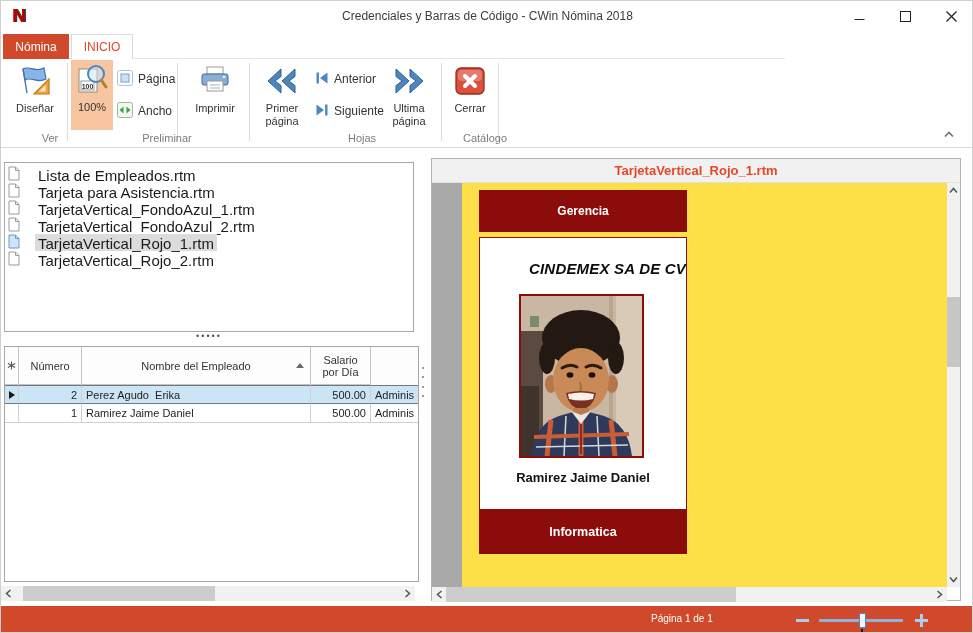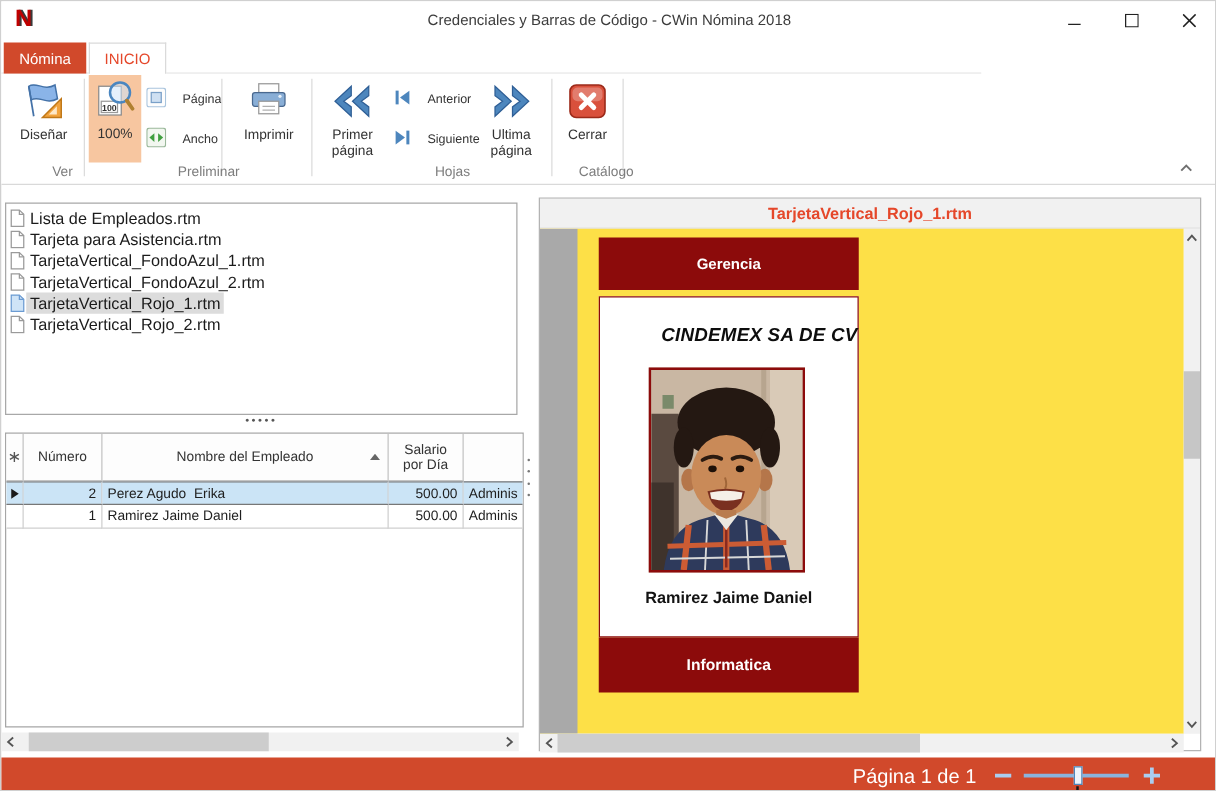--- a/index.html
+++ b/index.html
@@ -21,28 +21,28 @@
   
   .tabrow{position:absolute;left:0;top:32px;width:784px;height:26px;border-bottom:1px solid #e4e4e4;background:#fff;}
   .tab-nomina{position:absolute;left:2px;top:1px;width:66px;height:25px;background:var(--accent);color:#fff;font-size:12px;display:flex;align-items:center;justify-content:center;}
   .tab-inicio{position:absolute;left:70px;top:1px;width:62px;height:26px;background:#fff;color:var(--accent-text);font-size:12px;display:flex;align-items:center;justify-content:center;border:1px solid #dadada;border-bottom:1px solid #fff;}
 
   
   .ribbon{position:absolute;left:0;top:58px;width:973px;height:89px;background:#fff;border-bottom:1px solid #d9d9d9;}
   .rb-sep{position:absolute;top:4px;height:78px;width:1px;background:#dcdcdc;}
   .rb-big{position:absolute;top:2px;height:68px;display:flex;flex-direction:column;align-items:center;justify-content:flex-start;font-size:11px;color:#333;text-align:center;line-height:13px;cursor:default;}
   .rb-big .ic{height:36px;display:flex;align-items:center;justify-content:center;margin-top:2px;margin-bottom:3px;}
-  .rb-small{position:absolute;height:20px;display:flex;align-items:center;font-size:10px;color:#333;gap:13px;}
+  .rb-small{position:absolute;height:20px;display:flex;align-items:center;font-size:12px;color:#333;gap:5px;}
   .rb-label{position:absolute;top:73px;font-size:11px;color:#7d7d7d;transform:translateX(-50%);margin-left:16px;}
   .rb-collapse{position:absolute;right:18px;top:70px;width:14px;height:10px;display:flex;align-items:center;justify-content:center;}
   .hl-peach{background:var(--peach);}
 
   
   .filelist{position:absolute;left:3px;top:161px;width:410px;height:170px;border:1px solid #a8a8a8;background:#fff;padding-top:3px;overflow:hidden;}
-  .file-item{display:flex;align-items:center;height:17px;padding-left:3px;gap:1px;font-size:13px;color:#1b1b1b;}
+  .file-item{display:flex;height:17px;padding-left:3px;gap:15px;font-size:15px;color:#1b1b1b;}
   .file-item .fname{padding:1px 3px;}
   .file-item.selected .fname{background:#dcdcdc;}
 
   
   .hsplit-dots{position:absolute;left:185px;top:331px;width:46px;height:8px;color:#555;font-size:9px;letter-spacing:2px;text-align:center;line-height:8px;}
   .vsplit-dots{position:absolute;left:419px;top:366px;width:6px;height:30px;display:flex;flex-direction:column;align-items:center;justify-content:space-between;}
   .vsplit-dots i{width:2px;height:2px;background:#777;border-radius:50%;}
 
   
   .grid{position:absolute;left:3px;top:345px;width:415px;height:236px;border:1px solid #a6a6a6;background:#fff;overflow:hidden;}
@@ -72,21 +72,21 @@
   .band{position:absolute;left:47px;width:208px;background:var(--dark-red);color:#fff;font-weight:bold;display:flex;align-items:center;justify-content:center;}
   .band-top{top:7px;height:42px;font-size:12px;}
   .band-bottom{top:327px;height:44px;font-size:12.5px;}
   .card{position:absolute;left:47px;top:54px;width:208px;height:273px;border:1px solid var(--dark-red);background:#fff;}
   .card-company{position:absolute;left:0;top:22px;width:100%;text-align:right;font-size:15px;font-weight:bold;color:#0d0d0d;letter-spacing:.2px;font-style:italic;}
   .card-photo{position:absolute;left:39px;top:56px;width:125px;height:164px;border:2px solid var(--dark-red);background:#c9b7a3;}
   .card-name{position:absolute;left:0;top:232px;width:100%;text-align:center;font-size:13px;font-weight:bold;color:#131313;}
 
   
   .statusbar{position:absolute;left:0;top:605px;width:973px;height:28px;background:var(--accent);}
-  .status-page{position:absolute;left:650px;top:7px;width:130px;text-align:right;font-size:16px;color:#fff;}
+  .status-page{position:absolute;left:650px;top:7px;width:130px;text-align:left;font-size:10px;color:#fff;}
   .zoomctl{position:absolute;left:795px;top:0;height:28px;display:flex;align-items:center;}
   .z-minus{width:13px;height:3px;background:#aacdf0;margin-right:10px;}
   .z-track{width:84px;height:3px;background:#8ab4dd;position:relative;margin-right:12px;}
   .z-thumb{position:absolute;left:40px;top:-6px;width:7px;height:15px;background:#eef4fa;border:1px solid #4f86ba;}
   .z-tick{position:absolute;left:42px;top:10px;width:2px;height:4px;background:#1a1a1a;}
   .z-plus{position:relative;width:13px;height:13px;}
   .z-plus i{position:absolute;background:#aacdf0;}
   .z-plus i.h{left:0;top:5px;width:13px;height:3px;}
   .z-plus i.v{left:5px;top:0;width:3px;height:13px;}
 </style>

